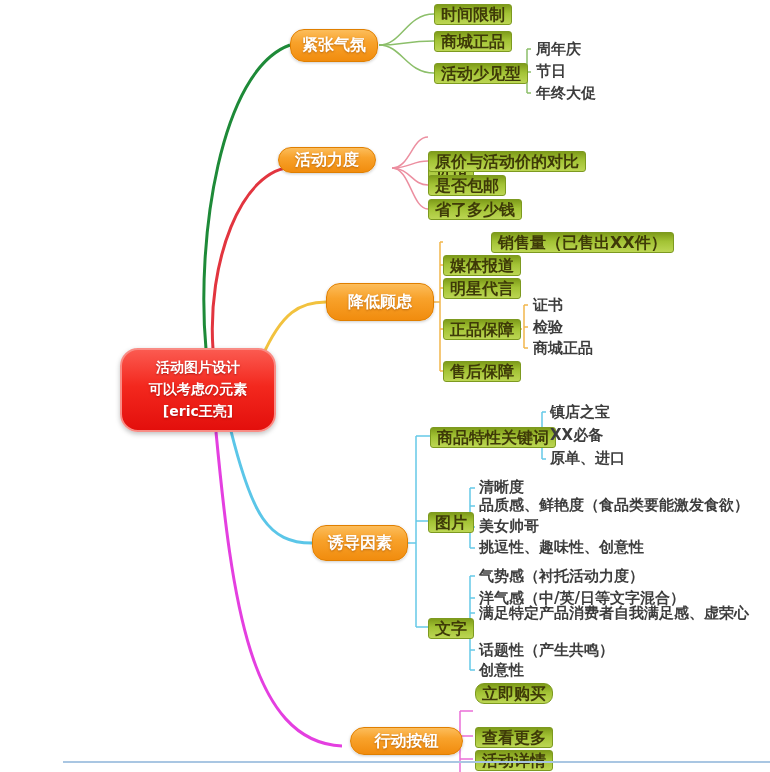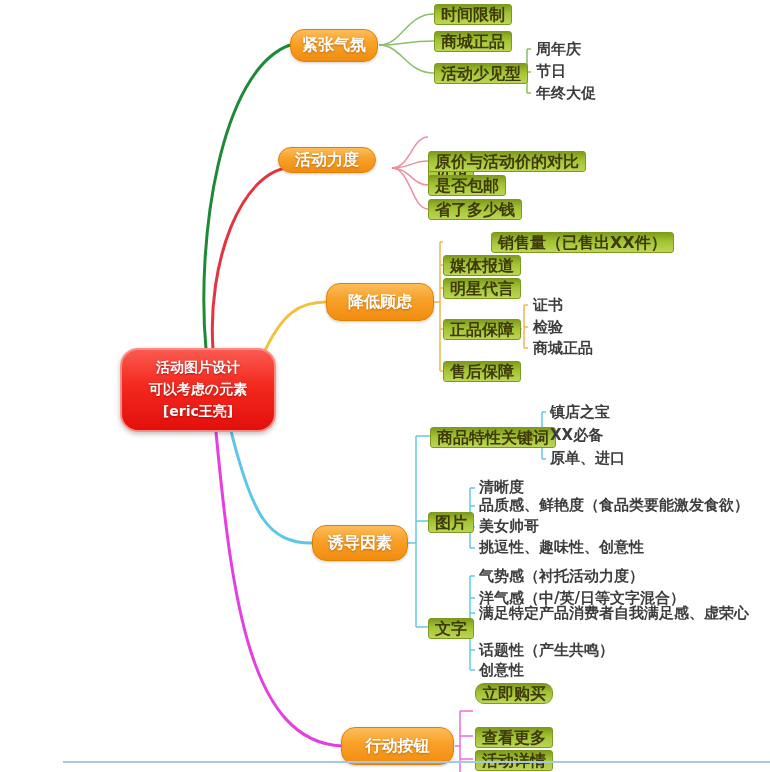--- a/index.html
+++ b/index.html
@@ -129,19 +129,19 @@
   <div class="txt" style="left:479px;top:519px;">美女帅哥</div>
   <div class="txt" style="left:479px;top:540px;">挑逗性、趣味性、创意性</div>
 
   <div class="leaf" style="left:428px;top:618px;">文字</div>
   <div class="txt" style="left:479px;top:569px;">气势感（衬托活动力度）</div>
   <div class="txt" style="left:479px;top:591px;">洋气感（中/英/日等文字混合）</div>
   <div class="txt wrap" style="left:479px;top:605px;">满足特定产品消费者自我满足感、虚荣心</div>
   <div class="txt" style="left:479px;top:643px;">话题性（产生共鸣）</div>
   <div class="txt" style="left:479px;top:663px;">创意性</div>
 
-  <div class="bnode" style="left:341px;top:727px;width:113px;height:38px;">行动按钮</div>
+  <div class="bnode" style="left:350px;top:727px;width:113px;height:28px;">行动按钮</div>
   <div class="leaf" style="left:475px;top:683px;border-radius:9px;">立即购买</div>
   <div class="leaf" style="left:475px;top:727px;">查看更多</div>
   <div class="leaf" style="left:475px;top:750px;">活动详情</div>
 
   <div class="baseline"></div>
 </div>
 
 </body></html>

